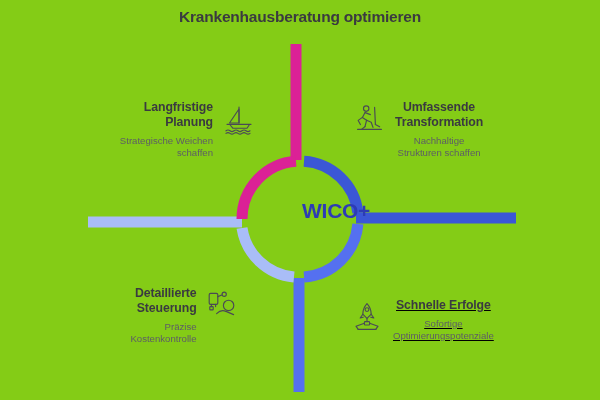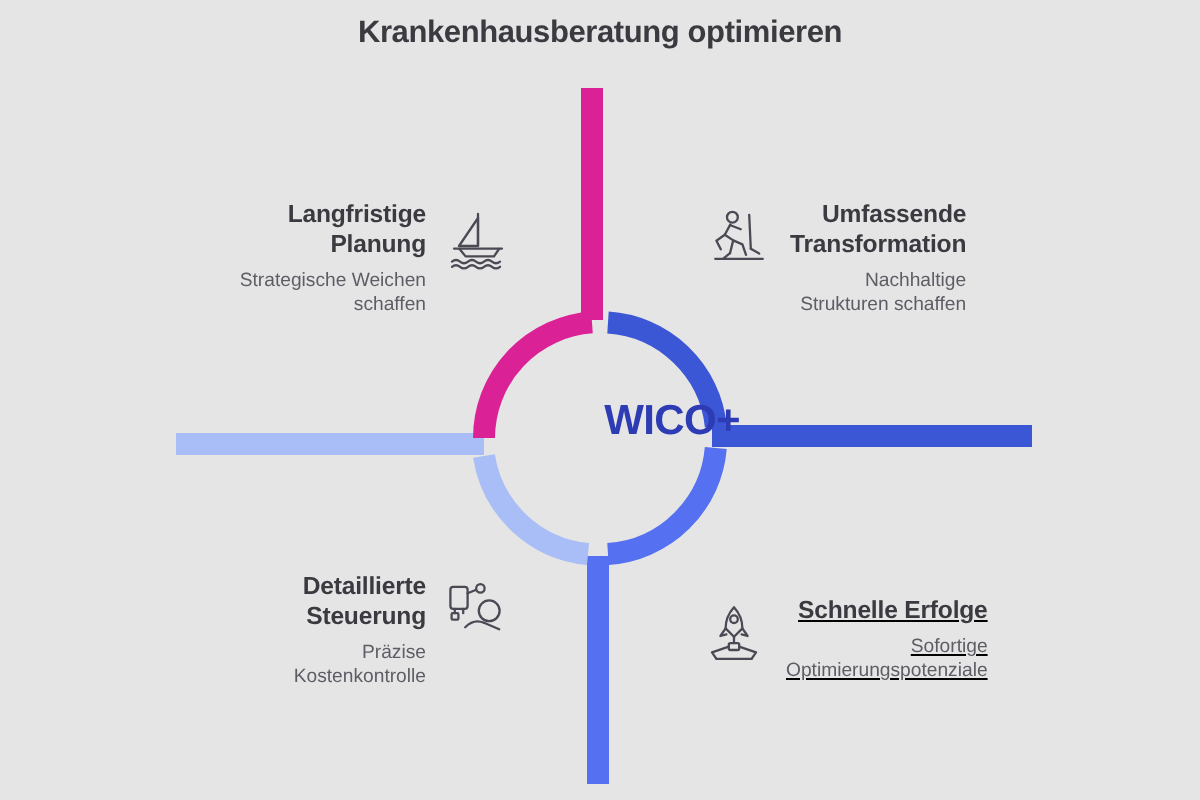--- a/index.html
+++ b/index.html
@@ -4,21 +4,21 @@
 <style>
   html, body {
     margin: 0;
     padding: 0;
     background: #ffffff;
   }
   #stage {
     position: relative;
     width: 600px;
     height: 400px;
-    background: #e5e5e5;
+    background: #84cc16;
     overflow: hidden;
     font-family: "Liberation Sans", sans-serif;
     -webkit-font-smoothing: antialiased;
   }
 
   
   #title {
     position: absolute;
     left: 0;
     top: 8px;
@@ -67,36 +67,36 @@
     white-space: pre-line;
   }
   .quad .sub {
     margin-top: 5px;
     font-size: 9.6px;
     font-weight: normal;
     color: #5d5d66;
     line-height: 12px;
     white-space: pre-line;
   }
-  .quad.right .txt { text-align: right; }
+  .quad.right .txt { text-align: center; }
   .quad.left  .txt { text-align: right; }
   .quad.left { flex-direction: row; }
 
   .icon-box {
     width: 34px;
     height: 34px;
     flex: 0 0 34px;
     margin-top: 2px;
   }
   .icon-box svg { display: block; }
 
   
   #quad-tl { left: 100px; top: 100px;  width: 156px; justify-content: flex-end; }
   #quad-tr { left: 352px; top: 100px;  width: 170px; }
-  #quad-bl { left: 114px; top: 286px;  width: 142px; justify-content: flex-end; }
+  #quad-bl { left: 114px; top: 286px;  width: 142px; justify-content: center; }
   #quad-br { left: 350px; top: 298px;  width: 175px; text-decoration: underline; }
 </style>
 </head>
 <body>
 
 <div id="stage">
 
   <div id="title">Krankenhausberatung optimieren</div>
 
   <svg id="hub" width="600" height="400" viewBox="0 0 600 400">

